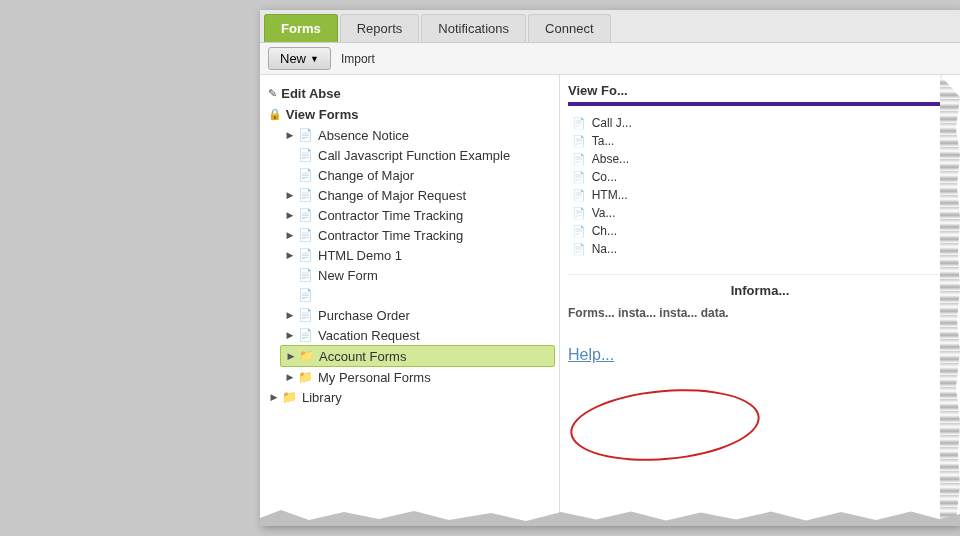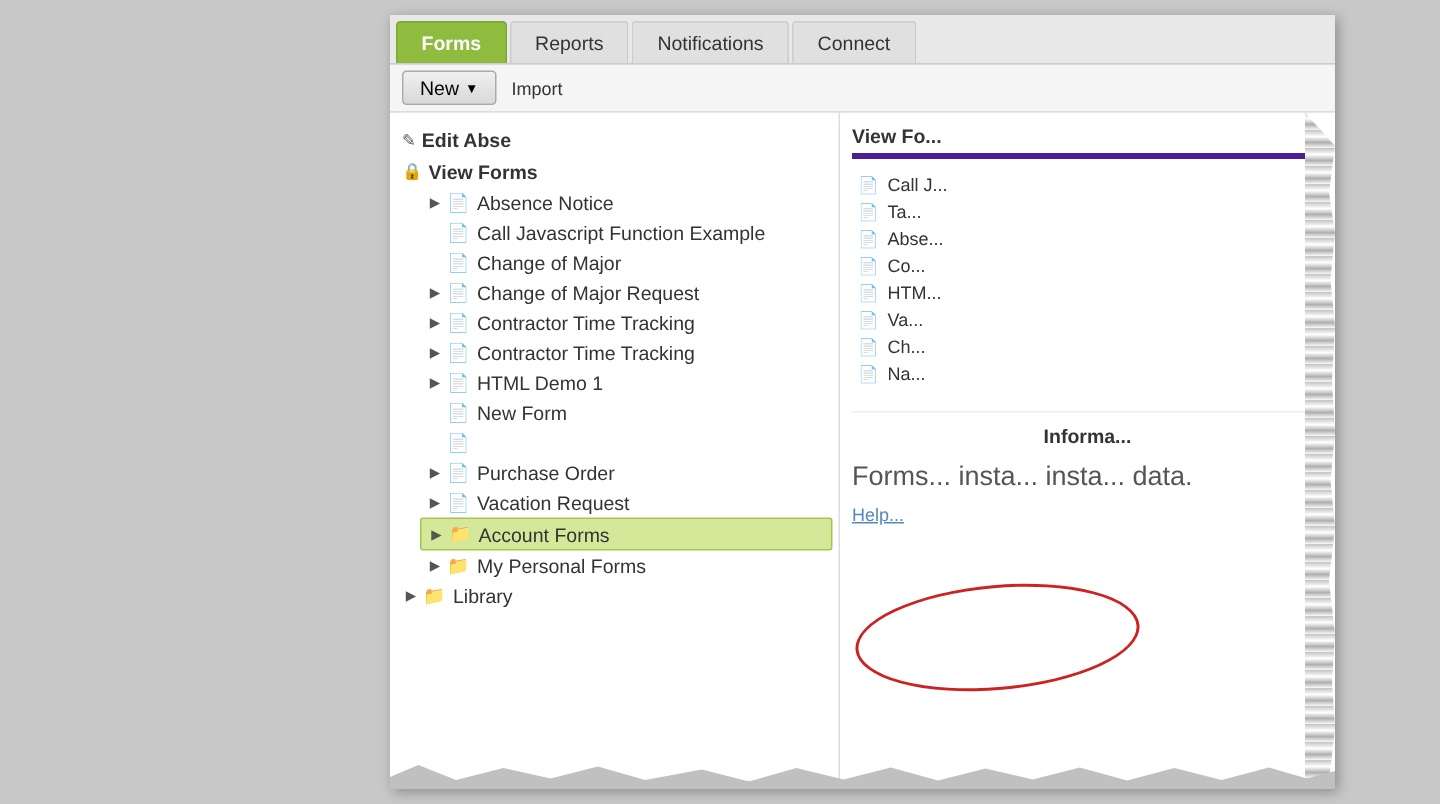--- a/index.html
+++ b/index.html
@@ -19,23 +19,23 @@
       top: 0; left: 0;
       width: 100%; height: 100%;
       background: #c8c8c8;
     }
 
     
     .main-container {
       position: absolute;
       top: 10px;
       left: 260px;
-      width: 630px;
+      width: 700px;
       height: 516px;
-      background: #d946ef;
+      background: #0ea5e9;
       box-shadow: 2px 2px 8px rgba(0,0,0,0.3);
     }
 
     
     .tab-bar {
       display: flex;
       align-items: stretch;
       background: #e8e8e8;
       border-bottom: 1px solid #ccc;
       padding-top: 4px;
@@ -256,31 +256,32 @@
 
     .info-title {
       font-weight: bold;
       font-size: 13px;
       color: #333;
       margin-bottom: 6px;
       text-align: center;
     }
 
     .info-text {
-      font-size: 18px;
+      font-size: 12px;
       color: #555;
       line-height: 1.5;
+      font-weight: bold;
     }
 
     .help-link {
       color: #5588bb;
-      font-size: 12px;
+      font-size: 16px;
       cursor: pointer;
       text-decoration: underline;
-      margin-top: 5px;
+      margin-top: 24px;
       display: block;
     }
 
     
     .red-circle {
       position: absolute;
       border: 2.5px solid #cc2222;
       border-radius: 50%;
       pointer-events: none;
       transform: rotate(-5deg);

